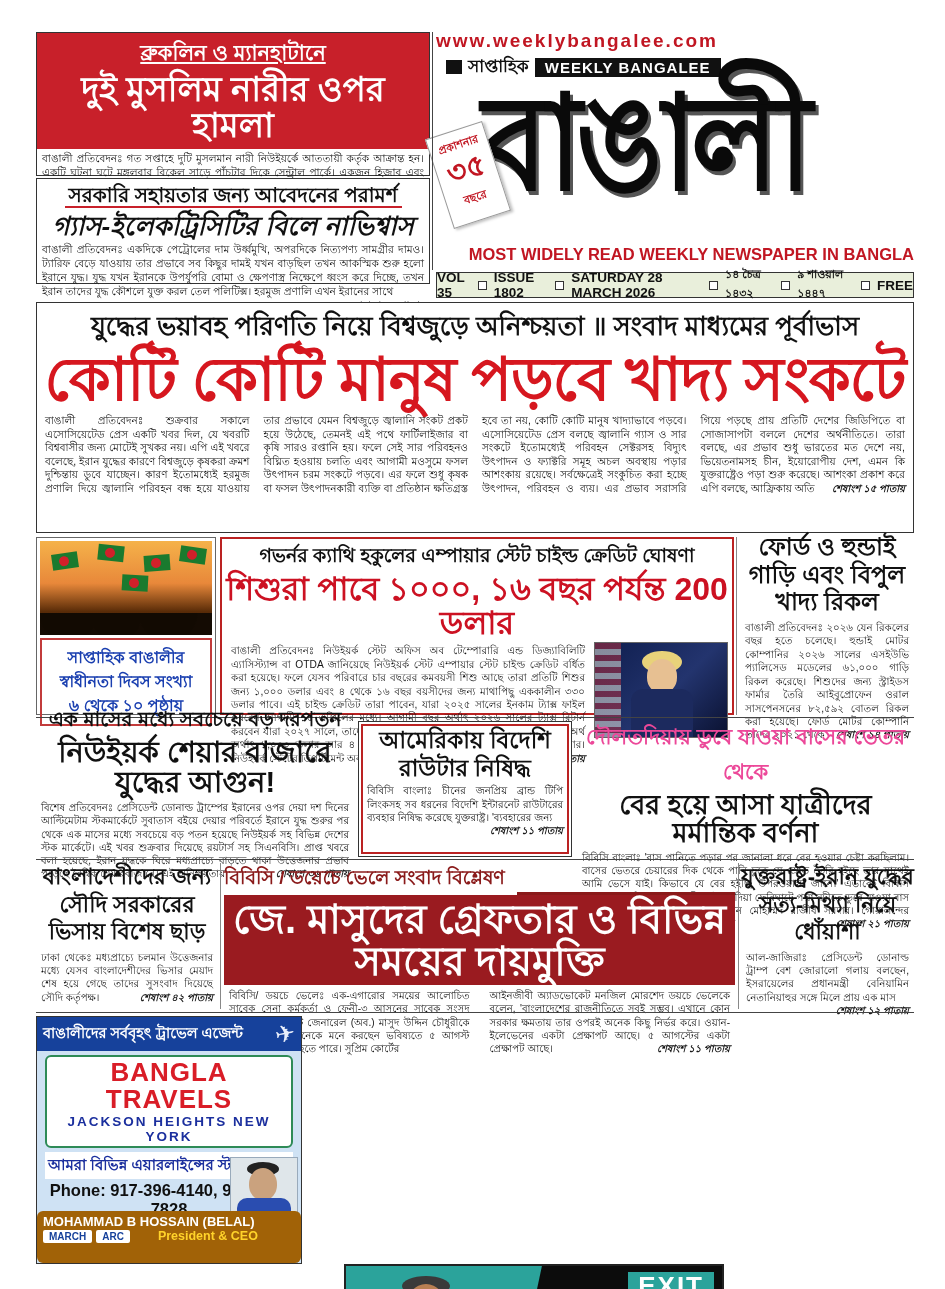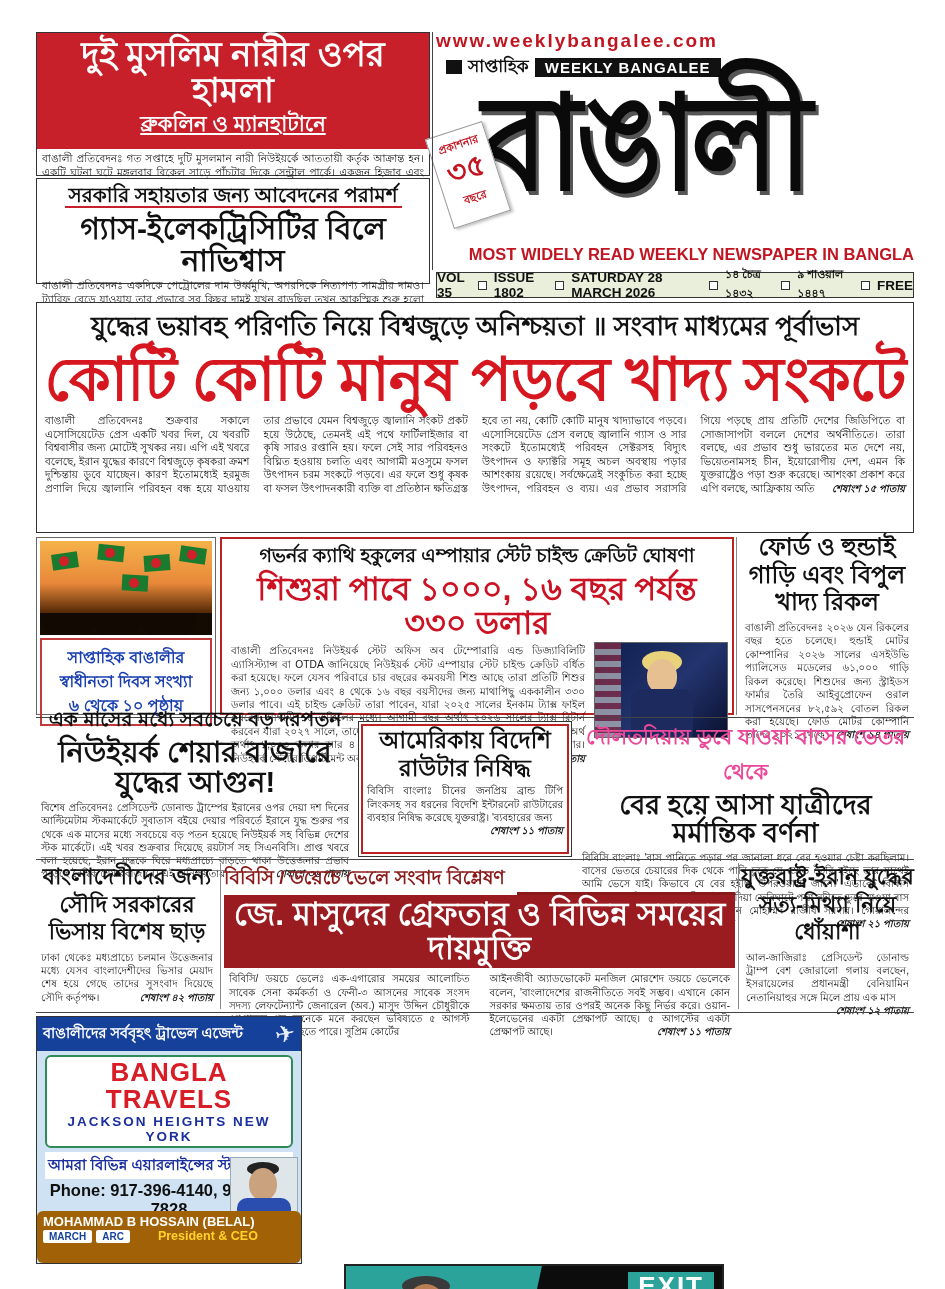--- a/index.html
+++ b/index.html
@@ -84,31 +84,31 @@
   .exitlogo{display:inline-block;background:#2ba39b;color:#fff;font-weight:bold;font-size:26px;
             padding:0 10px;letter-spacing:2px;line-height:1.1;}
 </style>
 </head>
 <body>
 
 <div id="page">
 
   <div class="abs box" style="left:36px;top:32px;width:394px;height:144px;">
     <div style="background:#c8202a;color:#fff;text-align:center;padding:4px 2px 6px;">
+      <div style="font-size:21px;font-weight:bold;text-decoration:underline;">ব্রুকলিন ও ম্যানহাটানে</div>
       <div style="font-size:34px;font-weight:bold;line-height:1.05;">দুই মুসলিম নারীর ওপর হামলা</div>
-      <div style="font-size:21px;font-weight:bold;text-decoration:underline;">ব্রুকলিন ও ম্যানহাটানে</div>
     </div>
     <p class="bodytext" style="margin:1px 0;"><span>বাঙালী প্রতিবেদনঃ গত সপ্তাহে দুটি মুসলমান নারী নিউইয়র্কে আততায়ী কর্তৃক আক্রান্ত হন। একটি ঘটনা ঘটে মঙ্গলবার বিকেল সাড়ে পাঁচটার দিকে সেন্ট্রাল পার্কে। একজন হিজাব এবং আবায়া পরিহিত নারী সেন্ট্রাল পার্কের ইস্ট ১০৯ স্ট্রিট এবং ইস্ট ড্রাইভে ফুটপাথ দিয়ে হাঁটছিলেন। এই সময় একজন ব্যক্তি তাকে ধাক্কা দিলে তিনি বেঞ্চের ওপর পড়ে যান। এ সময় আততায়ী</span><span class="jump">শেষাংশ ১৪ পাতায়</span></p>
   </div>
 
   <div class="abs box" style="left:36px;top:178px;width:394px;height:106px;">
     <div class="kicker" style="font-size:20px;margin-top:1px;">
       <span style="border-bottom:2px solid #c8202a;padding:0 4px;">সরকারি সহায়তার জন্য আবেদনের পরামর্শ</span>
     </div>
-    <div class="headline" style="font-size:30px;">গ্যাস-ইলেকট্রিসিটির বিলে নাভিশ্বাস</div>
+    <div class="headline" style="font-size:26px;font-style:italic;">গ্যাস-ইলেকট্রিসিটির বিলে নাভিশ্বাস</div>
     <p class="bodytext" style="margin:1px 0;"><span>বাঙালী প্রতিবেদনঃ একদিকে পেট্রোলের দাম উর্ধ্বমুখি, অপরদিকে নিত্যপণ্য সামগ্রীর দামও। ট্যারিফ বেড়ে যাওয়ায় তার প্রভাবে সব কিছুর দামই যখন বাড়ছিল তখন আকস্মিক শুরু হলো ইরানে যুদ্ধ। যুদ্ধ যখন ইরানকে উপর্যুপরি বোমা ও ক্ষেপণাস্ত্র নিক্ষেপে ধ্বংস করে দিচ্ছে, তখন ইরান তাদের যুদ্ধ কৌশলে যুক্ত করল তেল পলিটিক্স। হরমুজ প্রণালি এখন ইরানের সাথে</span><span class="jump">শেষাংশ ৪২ পাতায়</span></p>
   </div>
 
   <div class="abs" style="left:436px;top:30px;width:478px;height:240px;">
     <div class="website" style="">www.weeklybangalee.com</div>
     <div class="brandrow" style="margin-left:10px;margin-top:1px;">
       <div class="blacksq"></div>
       <div class="weekly-bn">সাপ্তাহিক</div>
       <div class="weekly-en">WEEKLY BANGALEE</div>
     </div>
@@ -154,21 +154,21 @@
     </div>
     <div class="indep-text">
       <div>সাপ্তাহিক বাঙালীর</div>
       <div>স্বাধীনতা দিবস সংখ্যা</div>
       <div>৬ থেকে ১০ পৃষ্ঠায়</div>
     </div>
   </div>
 
   <div class="abs" style="left:220px;top:537px;width:514px;height:178px;border:2px solid #b22;background:#fff;box-sizing:border-box;">
     <div class="kicker" style="font-size:19px;margin-top:2px;">গভর্নর ক্যাথি হকুলের এম্পায়ার স্টেট চাইল্ড ক্রেডিট ঘোষণা</div>
-    <div class="headline" style="font-size:32px;color:#cc1122;">শিশুরা পাবে ১০০০, ১৬ বছর পর্যন্ত ৩৩০ ডলার</div>
+    <div class="headline" style="font-size:32px;color:#cc1122;">শিশুরা পাবে ১০০০, ১৬ বছর পর্যন্ত 200 ডলার</div>
     <div style="display:flex;gap:4px;padding:2px 4px;">
       <p class="bodytext" style="margin:0;flex:1;font-size:10.2px;"><span>বাঙালী প্রতিবেদনঃ নিউইয়র্ক স্টেট অফিস অব টেম্পোরারি এন্ড ডিজ্যাবিলিটি এ্যাসিস্ট্যান্স বা OTDA জানিয়েছে নিউইয়র্ক স্টেট এম্পায়ার স্টেট চাইল্ড ক্রেডিট বর্ধিত করা হয়েছে। ফলে যেসব পরিবারে চার বছরের কমবয়সী শিশু আছে তারা প্রতিটি শিশুর জন্য ১,০০০ ডলার এবং ৪ থেকে ১৬ বছর বয়সীদের জন্য মাথাপিছু এককালীন ৩৩০ ডলার পাবে। এই চাইল্ড ক্রেডিট তারা পাবেন, যারা ২০২৫ সালের ইনকাম ট্যাক্স ফাইল করবেন আগামী ১৫ এপ্রিলের মধ্যে। আগামী বছর অর্থাৎ ২০২৬ সালের ট্যাক্স রিটার্ন করবেন যারা ২০২৭ সালে, তাদের ৪ বছরের কমবয়সী শিশুরা মাথাপিছু পাবেন একই অর্থ অর্থাৎ ১,০০০ ডলার আর ৪ থেকে ১৬ বছর বয়সীরা পাবে মাথাপিছু ৫০০ ডলার। নিউইয়র্ক স্টেটের ডিপার্টমেন্ট অব ট্যাক্সেশন</span><span class="jump">শেষাংশ ৪২ পাতায়</span></p>
       <div class="photo-hochul">
         <div class="stripes"></div>
         <div class="hair"></div>
         <div class="face"></div>
         <div class="suit"></div>
       </div>
     </div>
   </div>
@@ -206,21 +206,21 @@
     <div class="headline" style="font-size:22px;line-height:1.25;">বাংলাদেশীদের জন্য সৌদি সরকারের ভিসায় বিশেষ ছাড়</div>
     <p class="bodytext" style="margin:3px 0 0;font-size:10.2px;"><span>ঢাকা থেকেঃ মধ্যপ্রাচ্যে চলমান উত্তেজনার মধ্যে যেসব বাংলাদেশীদের ভিসার মেয়াদ শেষ হয়ে গেছে তাদের সুসংবাদ দিয়েছে সৌদি কর্তৃপক্ষ।</span><span class="jump">শেষাংশ ৪২ পাতায়</span></p>
   </div>
   <div class="vline" style="left:220px;top:863px;height:146px;background:#888;"></div>
 
   <div class="abs" style="left:224px;top:863px;width:511px;height:146px;">
     <div style="display:flex;align-items:flex-end;gap:12px;">
       <span style="font-weight:bold;font-size:19px;color:#8a1a1a;white-space:nowrap;">বিবিসি / ডয়েচে ভেলে সংবাদ বিশ্লেষণ</span>
       <span style="flex:1;height:3px;background:#8a1a1a;"></span>
     </div>
-    <div style="background:#9a1b20;color:#fff;font-weight:bold;font-size:32px;text-align:center;padding:3px 2px;line-height:1.05;">জে. মাসুদের গ্রেফতার ও বিভিন্ন সময়ের দায়মুক্তি</div>
+    <div style="background:#9a1b20;color:#fff;font-weight:bold;font-size:40px;text-align:center;padding:3px 2px;line-height:1.05;">জে. মাসুদের গ্রেফতার ও বিভিন্ন সময়ের দায়মুক্তি</div>
     <div style="display:flex;gap:10px;margin-top:2px;">
       <p class="bodytext" style="margin:0;flex:1;font-size:10.1px;">বিবিসি/ ডয়চে ভেলেঃ এক-এগারোর সময়ের আলোচিত সাবেক সেনা কর্মকর্তা ও ফেনী-৩ আসনের সাবেক সংসদ সদস্য লেফটেন্যান্ট জেনারেল (অব.) মাসুদ উদ্দিন চৌধুরীকে গ্রেপ্তারের পর অনেকে মনে করছেন ভবিষ্যতে ৫ আগস্ট নিয়েও এমন কিছু হতে পারে। সুপ্রিম কোর্টের</p>
       <p class="bodytext" style="margin:0;flex:1;font-size:10.1px;"><span>আইনজীবী অ্যাডভোকেট মনজিল মোরশেদ ডয়চে ভেলেকে বলেন, 'বাংলাদেশের রাজনীতিতে সবই সম্ভব। এখানে কোন সরকার ক্ষমতায় তার ওপরই অনেক কিছু নির্ভর করে। ওয়ান-ইলেভেনের একটা প্রেক্ষাপট আছে। ৫ আগস্টের একটা প্রেক্ষাপট আছে।</span><span class="jump">শেষাংশ ১১ পাতায়</span></p>
     </div>
   </div>
   <div class="vline" style="left:738px;top:863px;height:146px;background:#888;"></div>
 
   <div class="abs" style="left:741px;top:863px;width:173px;height:146px;">
     <div class="headline" style="font-size:22px;line-height:1.25;">যুক্তরাষ্ট্র-ইরান যুদ্ধের সত্য-মিথ্যা নিয়ে ধোঁয়াশা</div>
     <p class="bodytext" style="margin:3px 0 0;font-size:10.2px;"><span>আল-জাজিরাঃ প্রেসিডেন্ট ডোনাল্ড ট্রাম্প বেশ জোরালো গলায় বলছেন, ইসরায়েলের প্রধানমন্ত্রী বেনিয়ামিন নেতানিয়াহুর সঙ্গে মিলে প্রায় এক মাস</span><span class="jump">শেষাংশ ১২ পাতায়</span></p>

